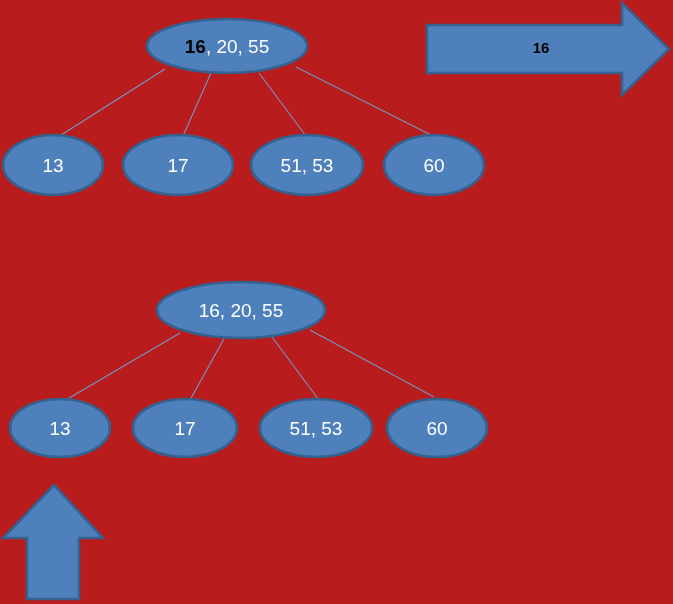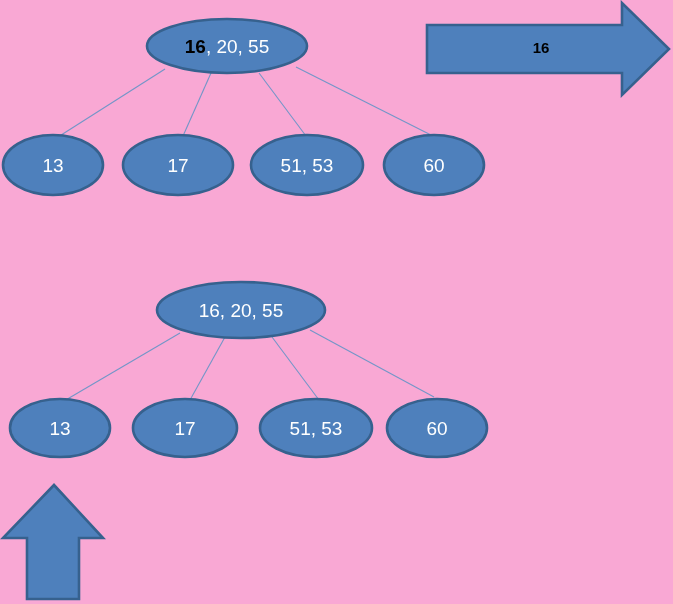--- a/index.html
+++ b/index.html
@@ -5,21 +5,21 @@
   html, body {
     margin: 0;
     padding: 0;
     background: #ffffff;
     font-family: "Liberation Sans", sans-serif;
   }
   .canvas {
     position: relative;
     width: 673px;
     height: 604px;
-    background: #f9a8d4;
+    background: #b91c1c;
     overflow: hidden;
   }
   svg { display: block; }
   .node-ellipse {
     fill: #4E80BC;
     stroke: #36618E;
     stroke-width: 2.6;
   }
   .node-text {
     fill: #ffffff;

